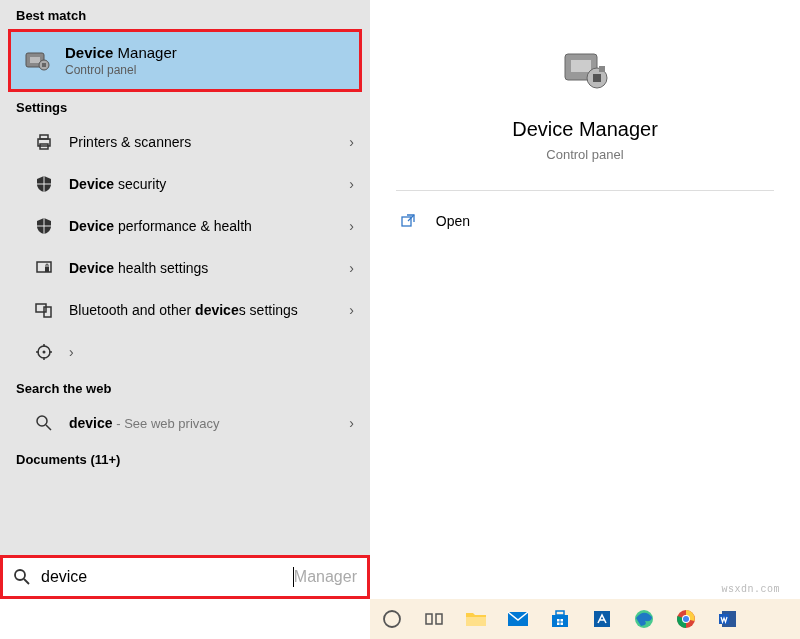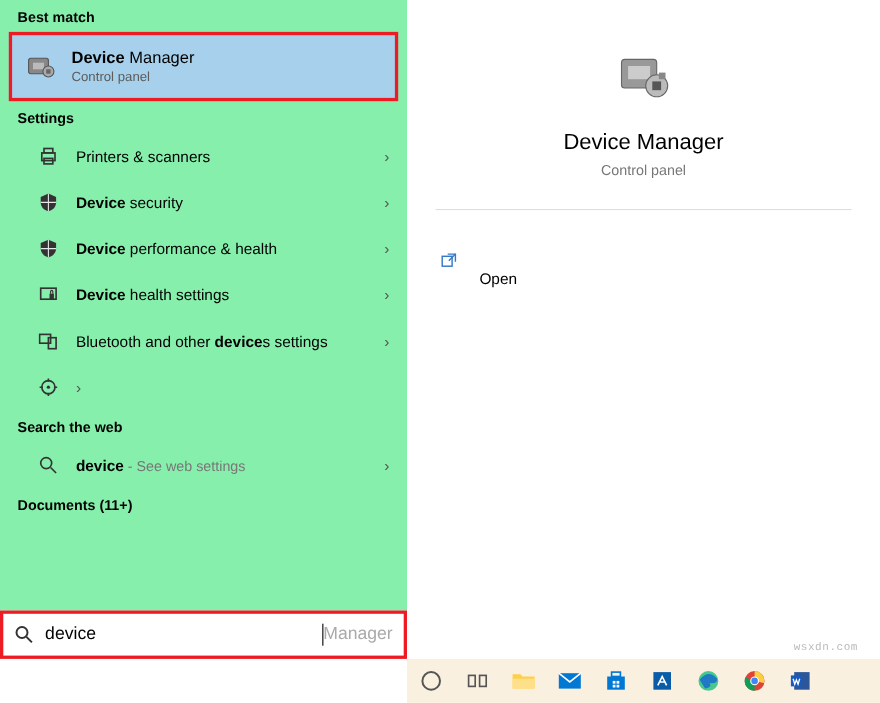--- a/index.html
+++ b/index.html
@@ -1,38 +1,38 @@
 <!DOCTYPE html>
 <html><head>
 <meta charset="utf-8">
 <style>
   * { box-sizing: border-box; margin: 0; padding: 0; font-family: "Segoe UI", Arial, sans-serif; }
   body { width: 800px; height: 639px; overflow: hidden; background: #fff; position: relative; }
   .start-menu { display: flex; width: 800px; height: 599px; }
-  .left-panel { width: 370px; background: #86efac; display: flex; flex-direction: column; }
+  .left-panel { width: 370px; background: #e5e5e5; display: flex; flex-direction: column; }
   .right-panel { flex: 1; background: #fff; display: flex; flex-direction: column; align-items: center; padding-top: 40px; }
   .section-header { font-size: 13px; font-weight: 600; color: #000; padding: 8px 16px 6px 16px; }
   .best-match { margin: 0 8px; border: 3px solid #ed1c24; background: #a6d0ec; padding: 12px 10px; display: flex; align-items: center; }
   .best-match .bm-icon { width: 32px; height: 32px; display:flex; align-items:center; justify-content:center; margin-right: 12px; }
   .bm-text .title { font-size: 15px; color: #000; }
   .bm-text .title b { font-weight: 600; }
   .bm-text .sub { font-size: 12px; color: #5c5c5c; margin-top: 2px; }
   .list-item { display: flex; align-items: center; padding: 10px 16px; cursor: default; margin-left: 17px; }
   .list-item .li-icon { width: 22px; height: 22px; display:flex; align-items:center; justify-content:center; margin-right: 14px; color:#333; }
   .list-item .li-label { flex: 1; font-size: 14px; color: #000; }
   .list-item .li-label b { font-weight: 600; }
   .list-item .li-sub { color: #777; font-size: 13px; }
   .list-item .chev { font-size: 14px; color: #555; }
   .detail-icon { width: 60px; height: 60px; display:flex; align-items:center; justify-content:center; }
   .detail-title { font-size: 20px; color: #000; margin-top: 18px; }
   .detail-sub { font-size: 13px; color: #777; margin-top: 6px; }
   .detail-sep { width: 88%; border: none; border-top: 1px solid #ddd; margin: 28px 0 12px 0; }
   .action-row { width: 88%; display: flex; align-items: center; padding: 10px 4px; }
   .action-row .ar-icon { width: 20px; margin-right: 16px; color:#3478c8; }
-  .action-row .ar-label { font-size: 14px; color: #000; margin-top: 32px; }
+  .action-row .ar-label { font-size: 14px; color: #000; }
   .search-row { position: absolute; left: 0; bottom: 40px; width: 370px; height: 44px; background: #fff; border: 3px solid #ed1c24; display:flex; align-items:center; padding: 0 10px; }
   .search-row .s-icon { width: 18px; margin-right: 10px; color:#333; }
   .search-row .s-input { flex:1; border:none; outline:none; font-size: 16px; color:#000; background:transparent; }
   .search-row .ghost { color:#aaa; font-size:16px; pointer-events:none; }
   .taskbar { position: absolute; left: 370px; bottom: 0; width: 430px; height: 40px; background: #faf0e0; display:flex; align-items:center; padding: 0 8px; gap: 14px; }
   .tb-icon { width: 28px; height: 28px; display:flex; align-items:center; justify-content:center; }
   .watermark { position:absolute; right:20px; bottom:44px; font-size:10px; color:#bbb; letter-spacing:0.5px;font-family:Liberation Mono, monospace; }
   svg { display:block; }
 </style>
 </head>
@@ -130,21 +130,21 @@
 
     <div class="section-header">Search the web</div>
 
     <div class="list-item">
       <div class="li-icon">
           <svg width="18" height="18" viewBox="0 0 18 18">
             <circle cx="7" cy="7" r="5" fill="none" stroke="#333" stroke-width="1.5"></circle>
             <line x1="11" y1="11" x2="16" y2="16" stroke="#333" stroke-width="1.5"></line>
           </svg>
         </div>
-      <div class="li-label"><b>device</b><span class="li-sub"> - See web settings</span></div>
+      <div class="li-label"><b>device</b><span class="li-sub"> - See web privacy</span></div>
       <div class="chev">›</div>
     </div>
 
     <div class="section-header">Documents (11+)</div>
 
   </div>
 
   <div class="right-panel">
     <div class="detail-icon">
       <svg width="56" height="52" viewBox="0 0 56 52">

